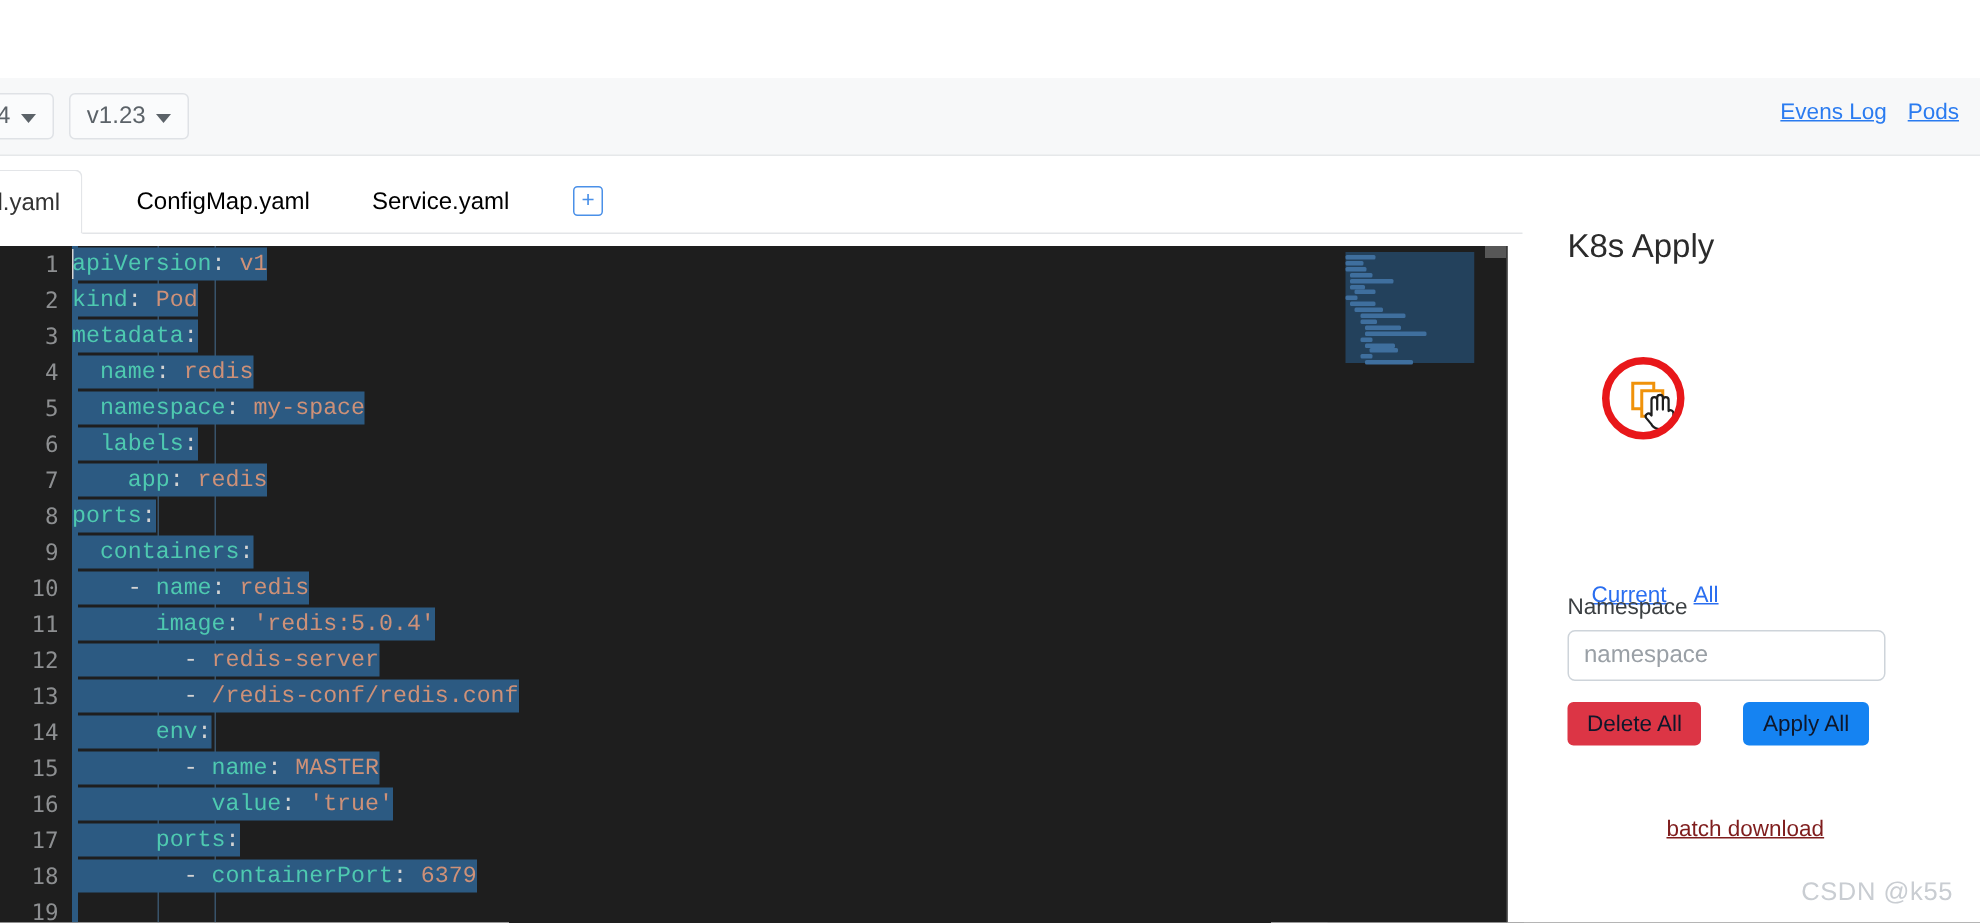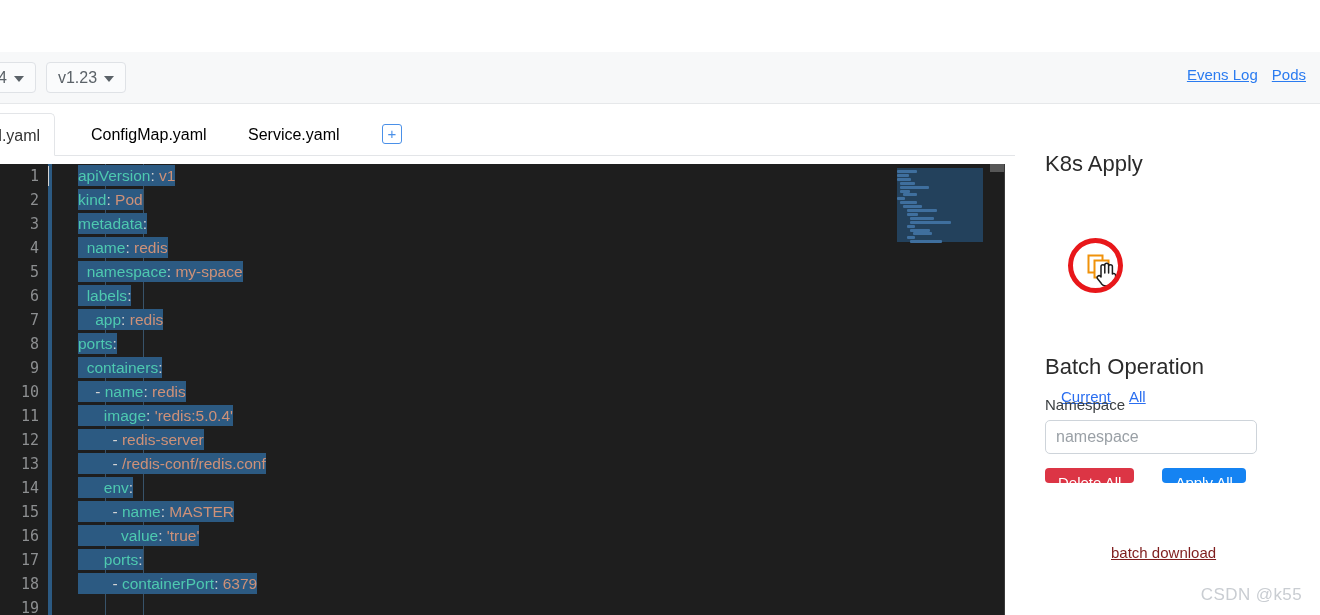--- a/index.html
+++ b/index.html
@@ -68,21 +68,21 @@
   .gutter{
     position:absolute;left:0;top:0;width:48px;height:451px;background:#1e1e1e;
   }
   .gline{
     height:24px;line-height:24px;text-align:right;padding-right:9px;
     color:#8d8f91;font-family:"DejaVu Sans Mono", monospace;font-size:15px;
     box-sizing:border-box;
   }
   .codearea{
     position:absolute;left:48px;top:0;right:0;height:369px;
-    font-family:Liberation Sans, sans-serif;font-size:15.5px;padding-left:30px;
+    font-family:Liberation Mono, monospace;font-size:15.5px;
   }
   .cline{height:24px;line-height:24px;white-space:pre;}
   .cline > span.sel{background:#2c5a82;padding:2px 0;}
   .k{color:#4ec9b0;}
   .v{color:#ce9178;}
   .p{color:#d4d4d4;}
   .d{color:#d4d4d4;}
   
   .selbar{
     position:absolute;left:48px;top:0;width:4px;height:456px;background:#2c5a82;
@@ -125,23 +125,23 @@
   .ns-label{position:absolute;left:29px;top:292px;font-size:15px;color:#3c4043;}
   .ns-input{
     position:absolute;left:29px;top:316px;width:212px;height:34px;box-sizing:border-box;
     border:1px solid #ced4da;border-radius:5px;padding:0 10px;
     font-size:16px;color:#6c757d;font-family:"Liberation Sans", sans-serif;
     background:#fff;outline:none;
   }
   .ns-input::placeholder{color:#9aa0a6;}
   .btnrow{position:absolute;left:29px;top:364px;display:flex;align-items:center;}
   .btn{
-    border:none;border-radius:4px;color:#ffffff;font-size:15px;
+    border:none;border-radius:4px;color:#0f172a;font-size:15px;
     font-family:"Liberation Sans", sans-serif;cursor:pointer;
-    padding:0 13px;height:15px;line-height:29px;white-space:nowrap;
+    padding:0 13px;height:29px;line-height:29px;white-space:nowrap;
   }
   .btn-danger{background:#dc3545;}
   .btn-primary{background:#1583f2;margin-left:28px;text-align:center;}
   .batch-dl{
     position:absolute;left:95px;top:440px;color:#7f1d1d;font-size:15px;
     text-decoration:underline;cursor:pointer;white-space:nowrap;
   }
 
   
   .copy-wrap{position:absolute;left:1086px;top:253px;width:26px;height:26px;}
@@ -276,21 +276,20 @@
   <div class="rpanel">
 
     <div class="rp-title" id="k8s-title">K8s Apply</div>
 
 
     <div class="apply-links">
       <a>Current</a>
       <a>All</a>
     </div>
 
-    <div class="rp-title" id="batch-title">Batch Operation</div>
 
     <div class="ns-label">Namespace</div>
 
     <input class="ns-input" type="text" placeholder="namespace" style="">
 
     <div class="btnrow">
       <button class="btn btn-danger">Delete All</button>
       <button class="btn btn-primary">Apply All</button>
     </div>
 

